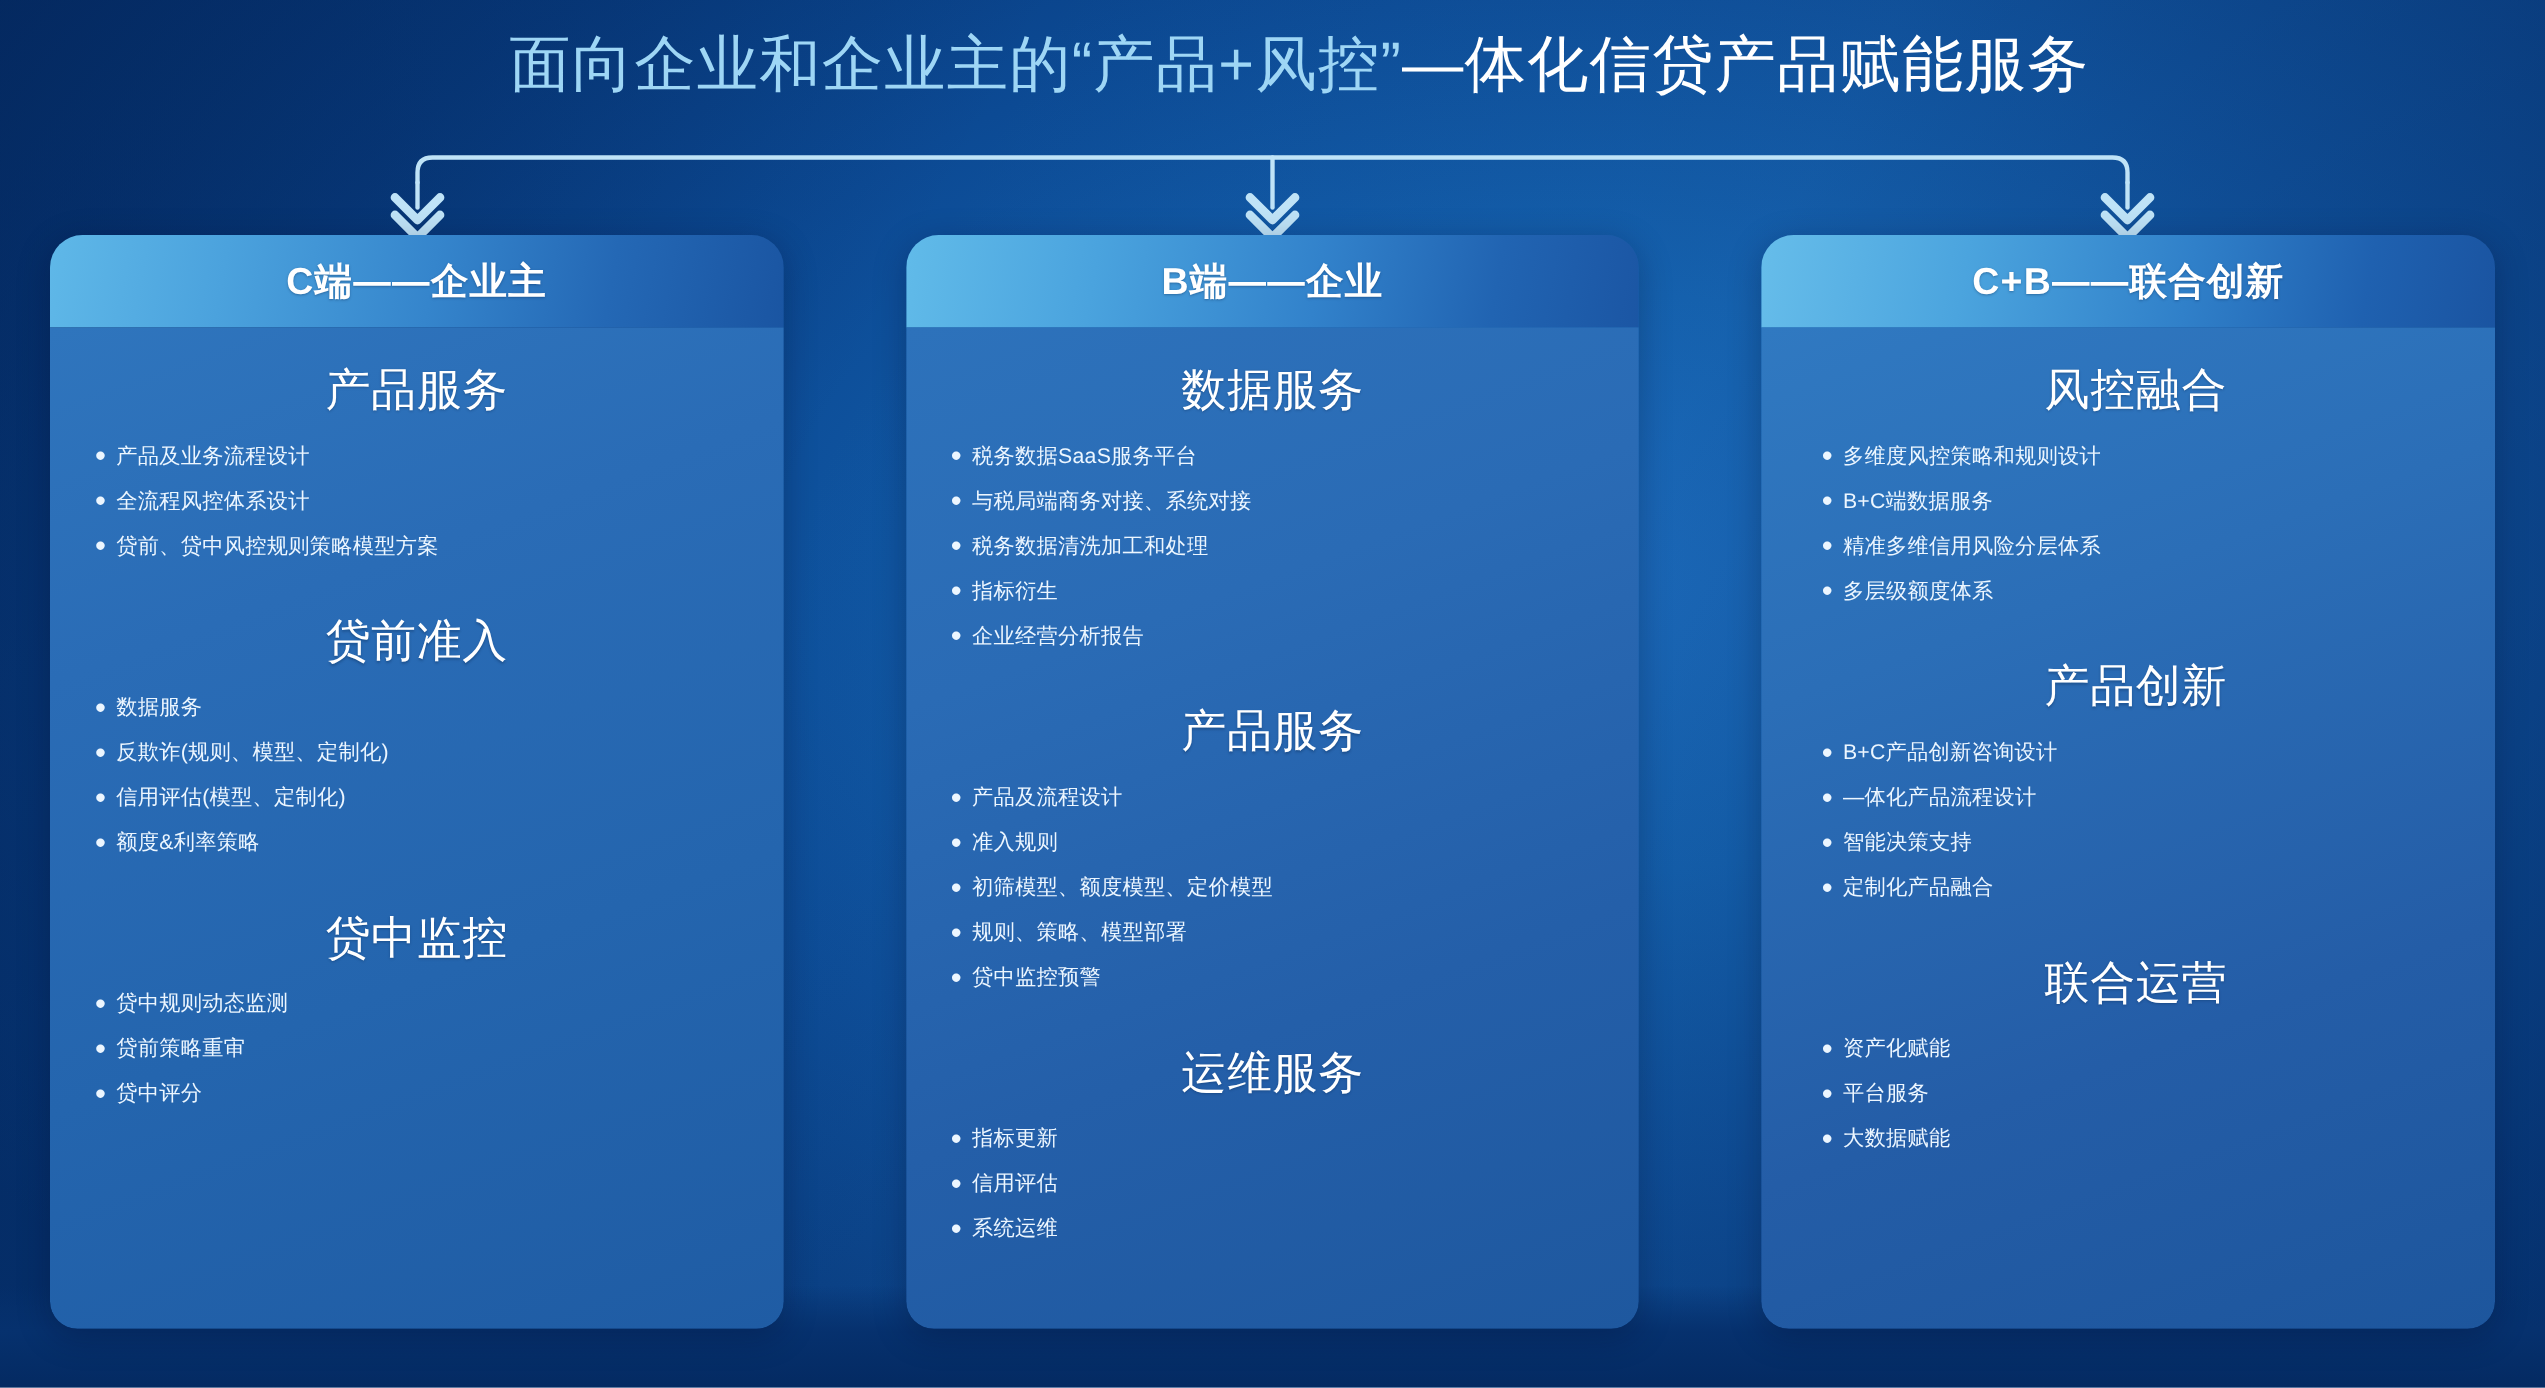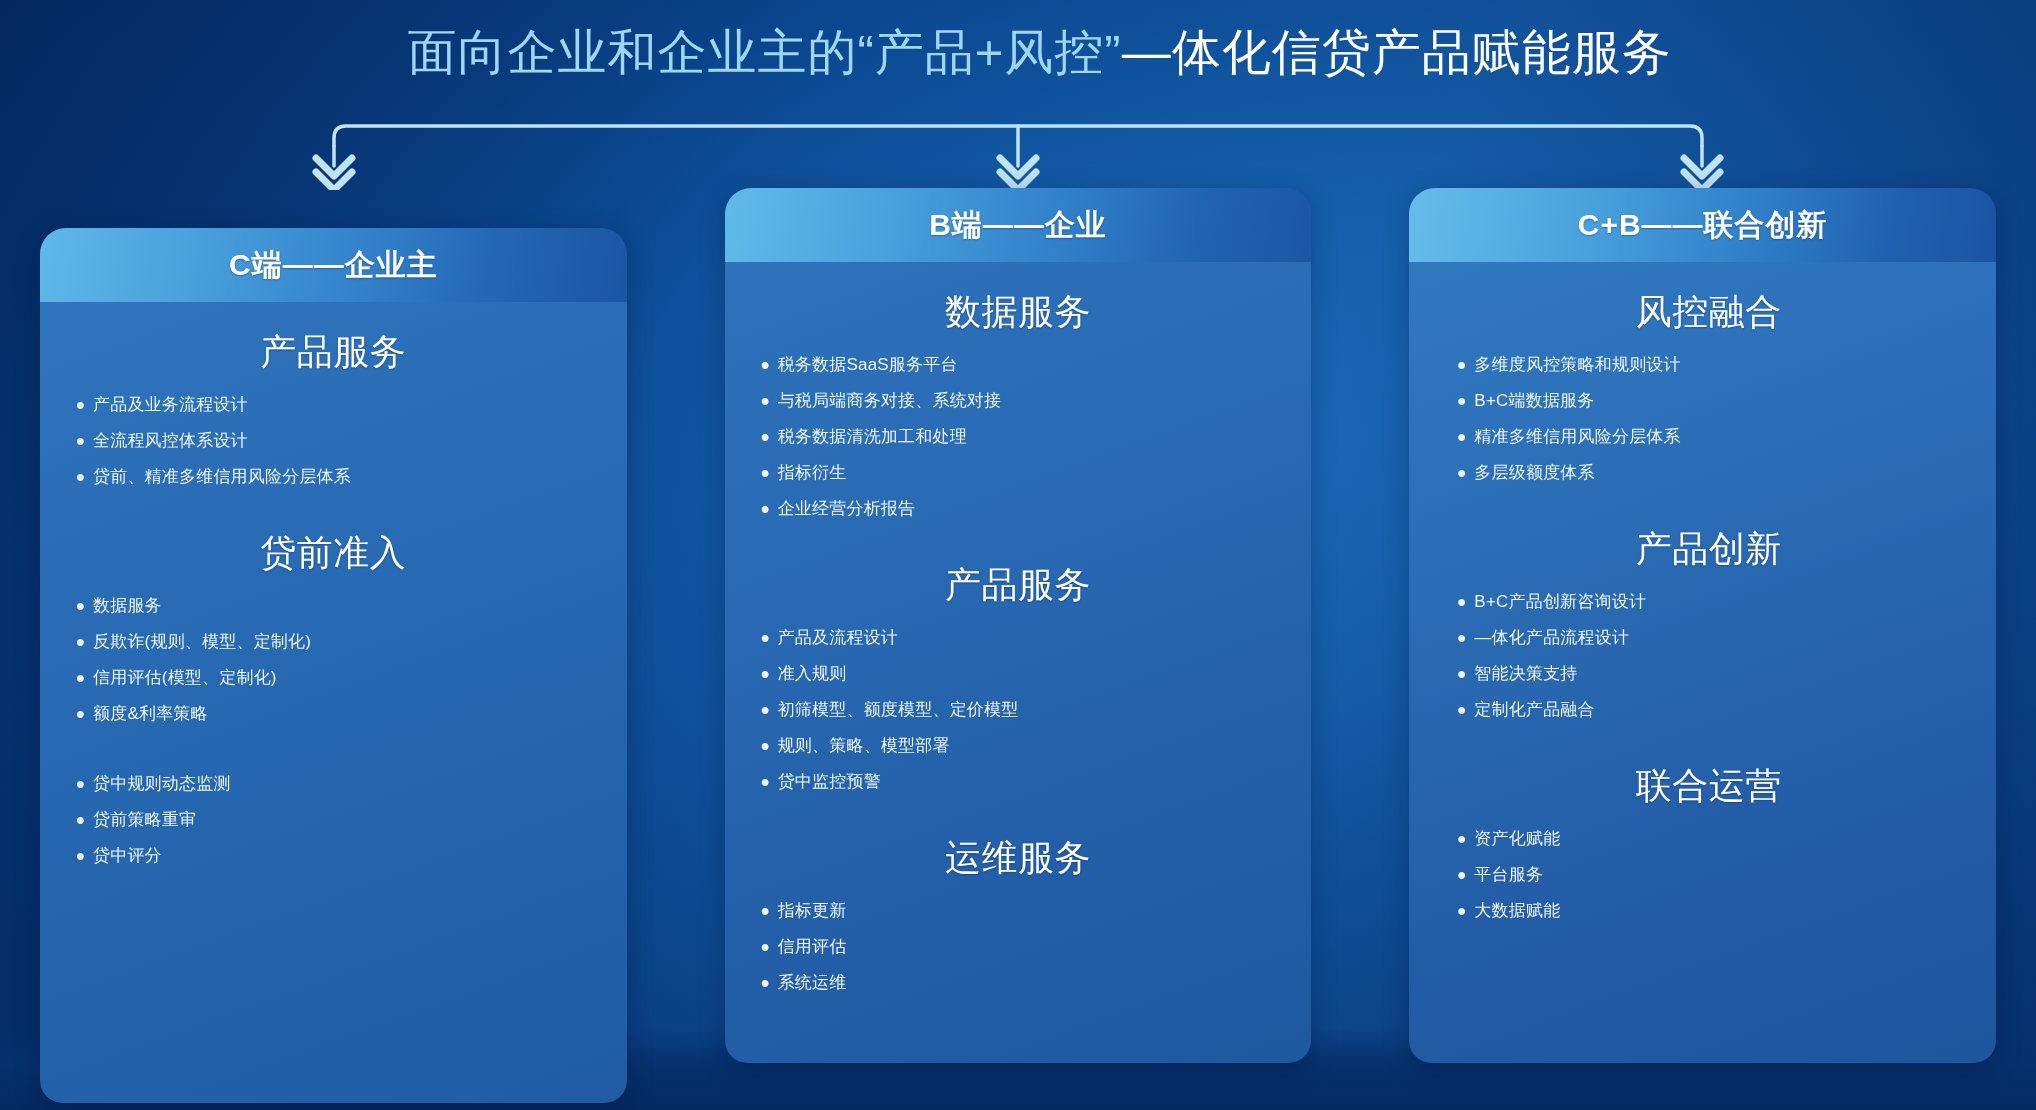--- a/index.html
+++ b/index.html
@@ -102,21 +102,21 @@
     white-space:nowrap;
   }
   .bullets li::before{
     content:"•";
     position:absolute; left:0; top:0;
     color:#ecf6ff;
     font-size:25px;
   }
 
   
-  .card.c1{ height:875px;margin-top:40px; }
+  .card.c1{ height:875px; }
   .card.c2{ height:875px; }
   .card.c3{ height:875px; }
 </style>
 </head>
 <body>
 
 <div class="bg-sheen"></div>
 <div class="bg-bottom"></div>
 
 <div class="title">
@@ -153,35 +153,36 @@
 
   <div class="card c1">
     <div class="card-header">C端——企业主</div>
     <div class="card-body">
 
       <div class="section">
         <div class="section-title">产品服务</div>
         <ul class="bullets">
           <li>产品及业务流程设计</li>
           <li>全流程风控体系设计</li>
-          <li>贷前、精准多维信用风险分层体系</li>
+          <li>贷前、贷中风控规则策略模型方案</li>
         </ul>
       </div>
 
       <div class="section">
         <div class="section-title">贷前准入</div>
         <ul class="bullets">
           <li>数据服务</li>
           <li>反欺诈(规则、模型、定制化)</li>
           <li>信用评估(模型、定制化)</li>
           <li>额度&amp;利率策略</li>
         </ul>
       </div>
 
       <div class="section">
+        <div class="section-title">贷中监控</div>
         <ul class="bullets">
           <li>贷中规则动态监测</li>
           <li>贷前策略重审</li>
           <li>贷中评分</li>
         </ul>
       </div>
 
     </div>
   </div>
 

